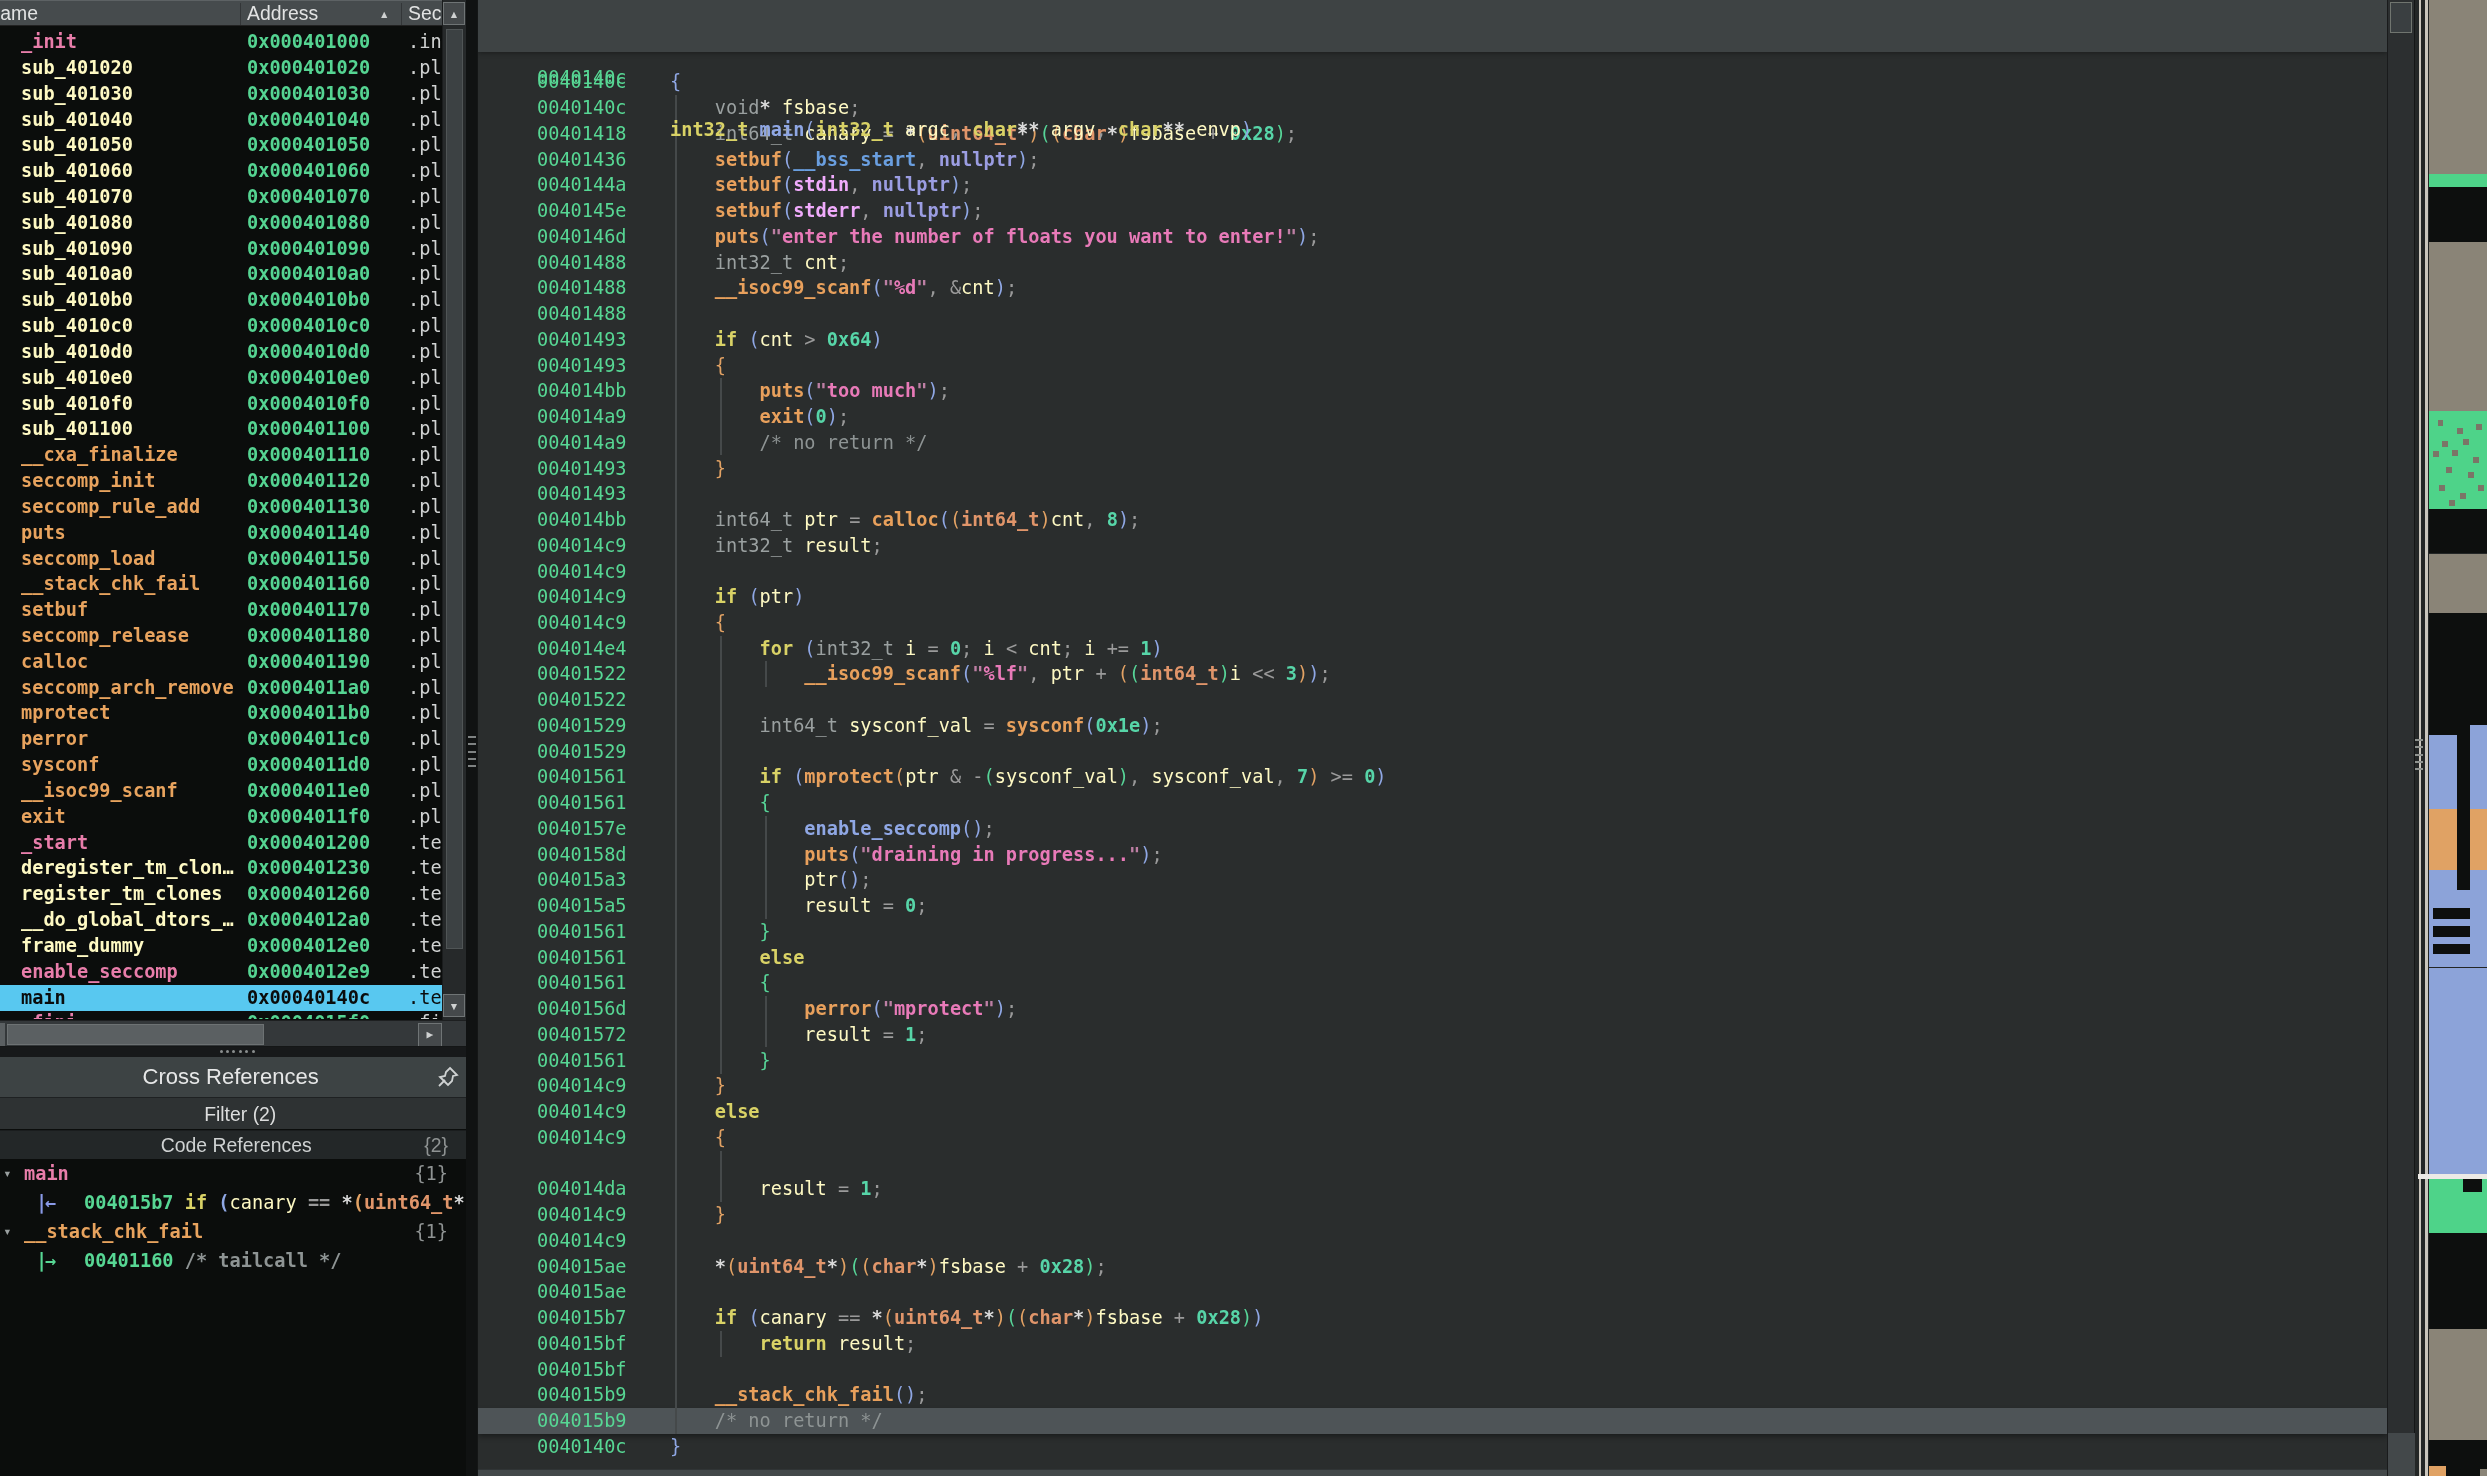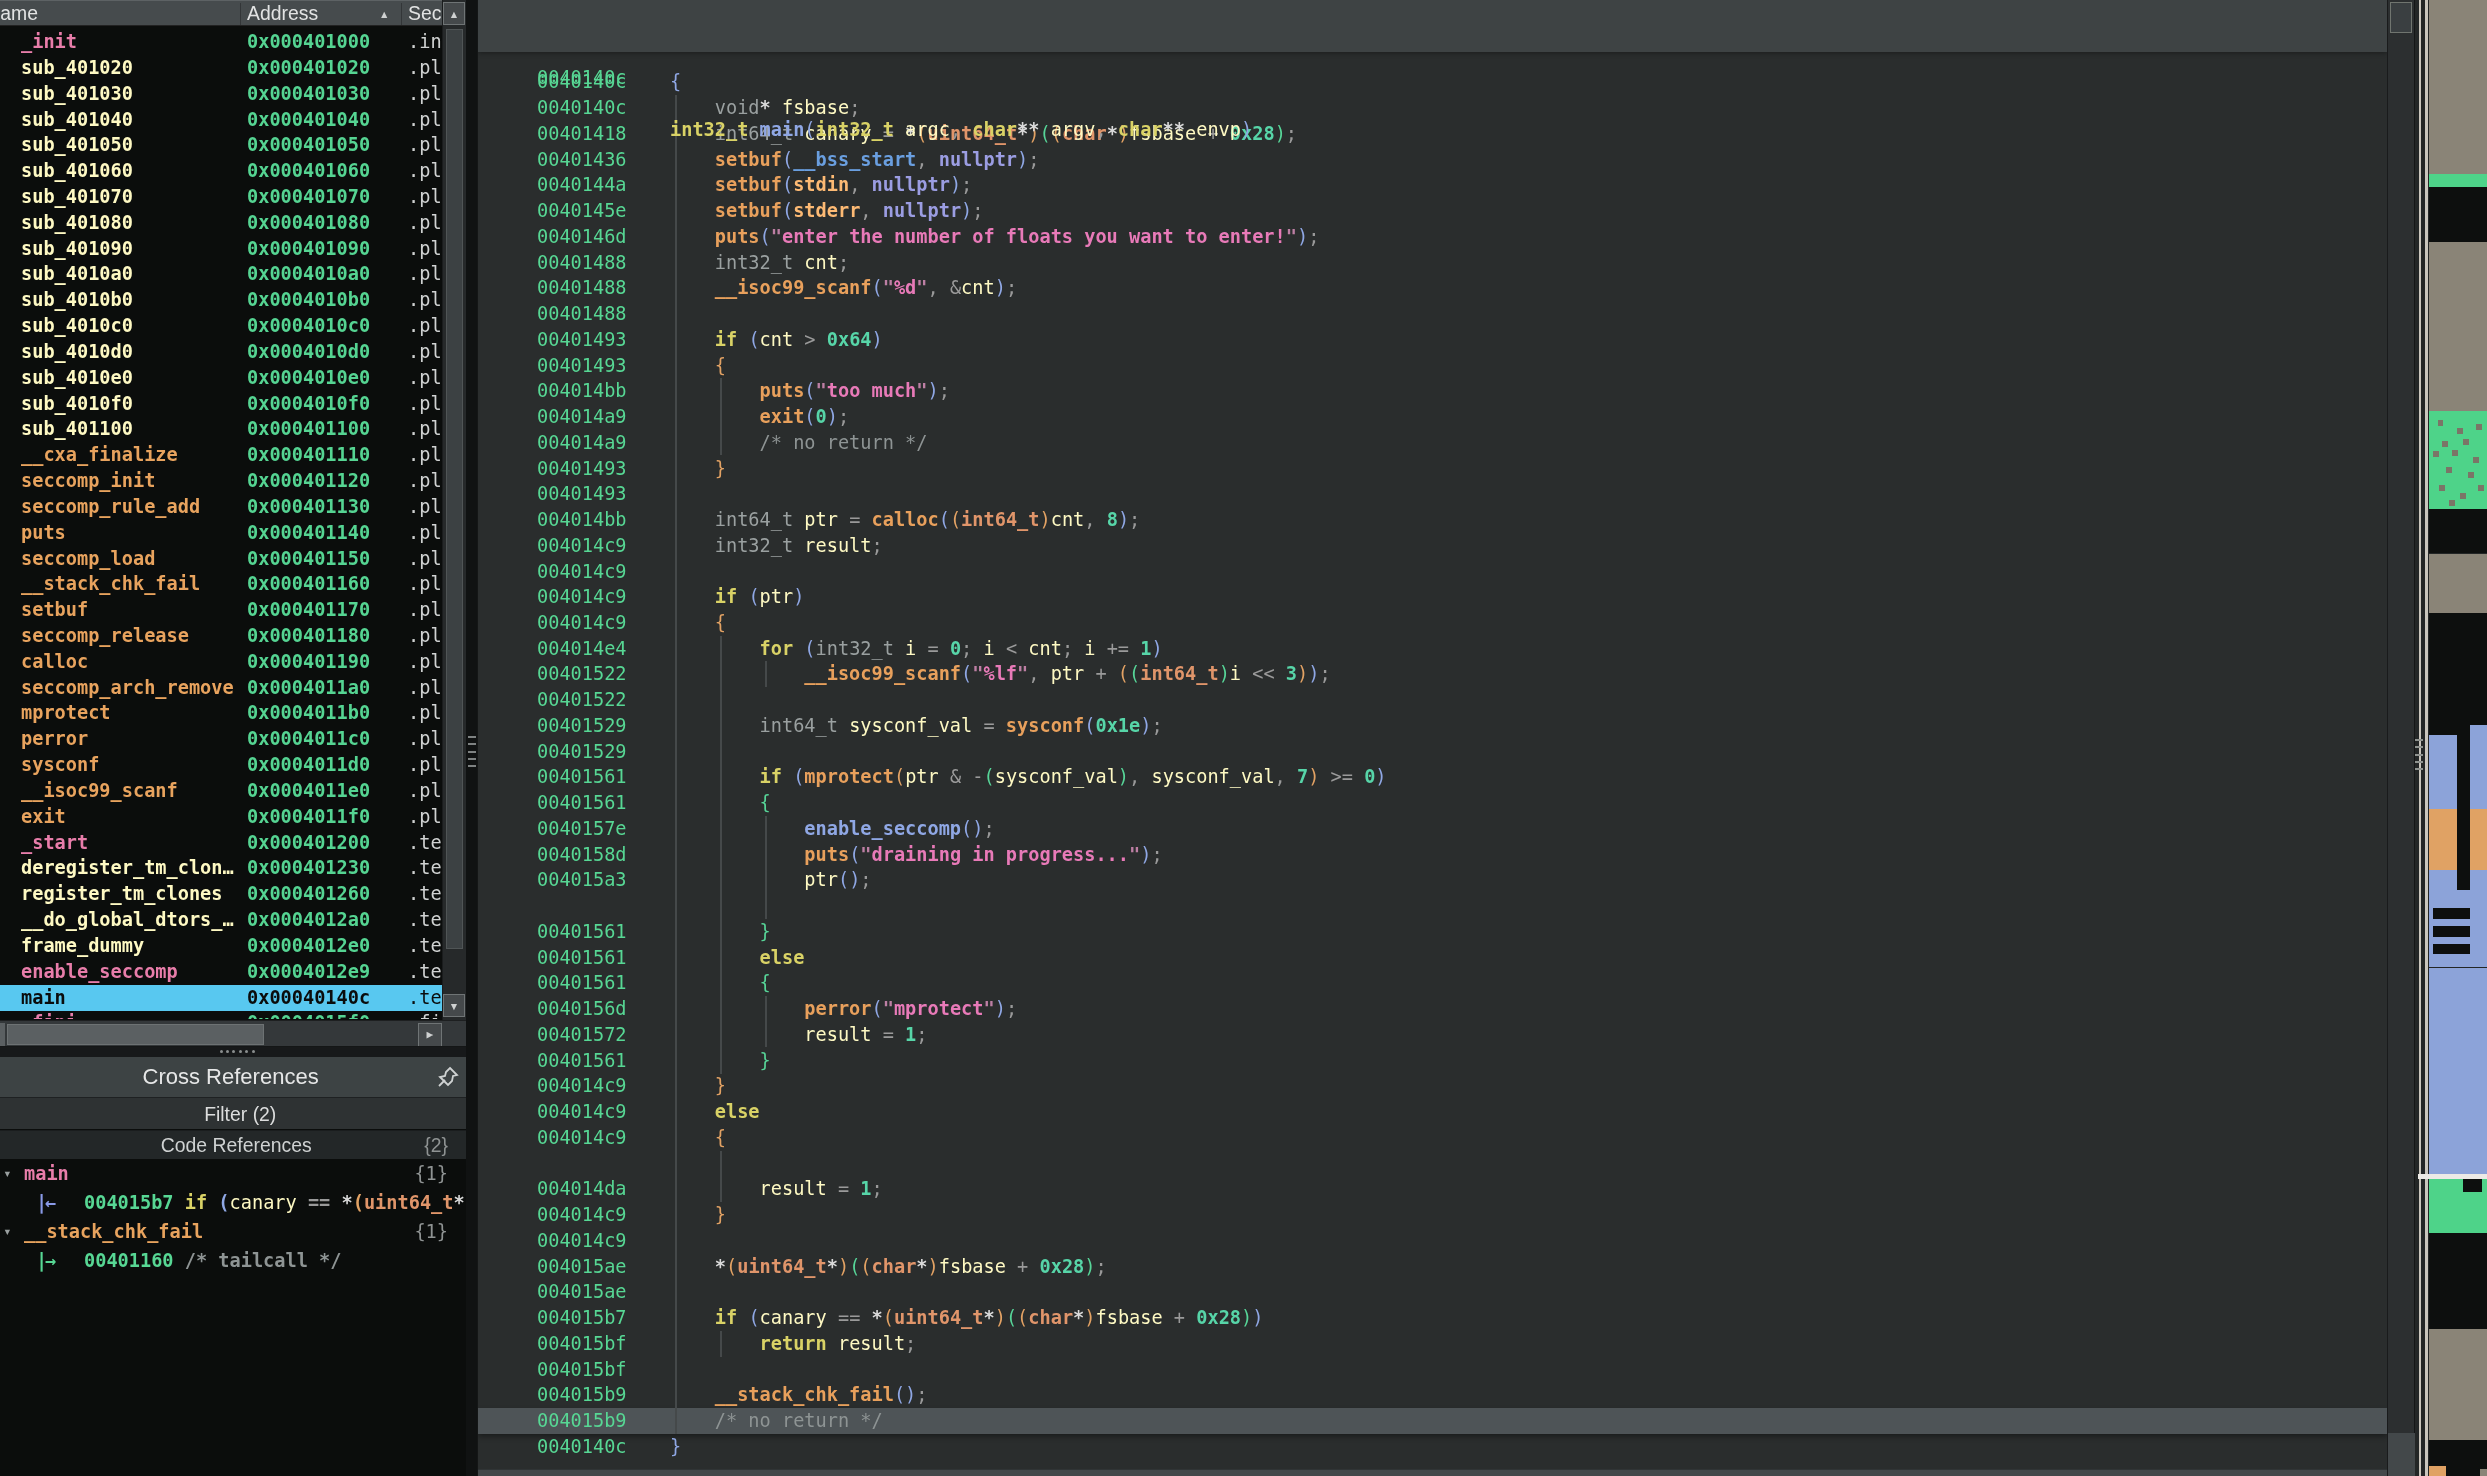--- a/index.html
+++ b/index.html
@@ -67,21 +67,21 @@
   #dec-hsb{position:absolute;left:0;top:1469px;width:1909px;height:8px;background:#43484a;border-top:0.8px solid #303435;z-index:6;}
 
   
   .tk-kw{color:#d9d266;font-weight:bold;}
   .tk-ty{color:#9aa0a0;}
   .tk-ct{color:#e0956a;font-weight:bold;}
   .tk-fi{color:#e8a05c;font-weight:bold;}
   .tk-fl{color:#8fa7e4;font-weight:bold;}
   .tk-v{color:#fef9c3;font-weight:normal;}
   .tk-ds{color:#6a9fe0;font-weight:bold;}
-  .tk-dc{color:#fdba74;font-weight:bold;}
+  .tk-dc{color:#f0abfc;font-weight:bold;}
   .tk-np{color:#9b9de2;font-weight:bold;}
   .tk-n{color:#57d5a8;font-weight:bold;}
   .tk-s{color:#e87ab8;font-weight:bold;}
   .tk-q{color:#bd7fa4;font-weight:bold;}
   .tk-o{color:#9a9a9a;}
   .tk-st{color:#dadada;font-weight:bold;}
   .tk-p1{color:#8fa7e4;}
   .tk-p2{color:#e2a264;}
   .tk-p3{color:#57d598;}
   .tk-b1{color:#8fa7e4;}
@@ -404,20 +404,21 @@
         <div class="cline" style="top: 636px;"><span class="cl-addr">004014e4</span><span class="cl-code">        <span class="tk-kw">for </span><span class="tk-p1">(</span><span class="tk-ty">int32_t </span><span class="tk-v">i</span><span class="tk-o"> = </span><span class="tk-n">0</span><span class="tk-o">; </span><span class="tk-v">i</span><span class="tk-o"> &lt; </span><span class="tk-v">cnt</span><span class="tk-o">; </span><span class="tk-v">i</span><span class="tk-o"> += </span><span class="tk-n">1</span><span class="tk-p1">)</span></span></div>
         <div class="cline" style="top: 661px;"><span class="cl-addr">00401522</span><span class="cl-code">            <span class="tk-fi">__isoc99_scanf</span><span class="tk-p1">(</span><span class="tk-q">"</span><span class="tk-s">%lf</span><span class="tk-q">"</span><span class="tk-o">, </span><span class="tk-v">ptr</span><span class="tk-o"> + </span><span class="tk-p2">(</span><span class="tk-p3">(</span><span class="tk-ct">int64_t</span><span class="tk-p3">)</span><span class="tk-v">i</span><span class="tk-o"> &lt;&lt; </span><span class="tk-n">3</span><span class="tk-p2">)</span><span class="tk-p1">)</span><span class="tk-o">;</span></span></div>
         <div class="cline" style="top: 687px;"><span class="cl-addr">00401522</span><span class="cl-code">        </span></div>
         <div class="cline" style="top: 713px;"><span class="cl-addr">00401529</span><span class="cl-code">        <span class="tk-ty">int64_t </span><span class="tk-v">sysconf_val</span><span class="tk-o"> = </span><span class="tk-fi">sysconf</span><span class="tk-p1">(</span><span class="tk-n">0x1e</span><span class="tk-p1">)</span><span class="tk-o">;</span></span></div>
         <div class="cline" style="top: 739px;"><span class="cl-addr">00401529</span><span class="cl-code">        </span></div>
         <div class="cline" style="top: 764px;"><span class="cl-addr">00401561</span><span class="cl-code">        <span class="tk-kw">if </span><span class="tk-p1">(</span><span class="tk-fi">mprotect</span><span class="tk-p2">(</span><span class="tk-v">ptr</span><span class="tk-o"> &amp; -</span><span class="tk-p3">(</span><span class="tk-v">sysconf_val</span><span class="tk-p3">)</span><span class="tk-o">, </span><span class="tk-v">sysconf_val</span><span class="tk-o">, </span><span class="tk-n">7</span><span class="tk-p2">)</span><span class="tk-o"> &gt;= </span><span class="tk-n">0</span><span class="tk-p1">)</span></span></div>
         <div class="cline" style="top: 790px;"><span class="cl-addr">00401561</span><span class="cl-code">        <span class="tk-b3">{</span></span></div>
         <div class="cline" style="top: 816px;"><span class="cl-addr">0040157e</span><span class="cl-code">            <span class="tk-fl">enable_seccomp</span><span class="tk-p1">()</span><span class="tk-o">;</span></span></div>
         <div class="cline" style="top: 842px;"><span class="cl-addr">0040158d</span><span class="cl-code">            <span class="tk-fi">puts</span><span class="tk-p1">(</span><span class="tk-q">"</span><span class="tk-s">draining in progress...</span><span class="tk-q">"</span><span class="tk-p1">)</span><span class="tk-o">;</span></span></div>
         <div class="cline" style="top: 867px;"><span class="cl-addr">004015a3</span><span class="cl-code">            <span class="tk-v">ptr</span><span class="tk-p1">()</span><span class="tk-o">;</span></span></div>
+        <div class="cline" style="top: 893px;"><span class="cl-addr">004015a5</span><span class="cl-code">            <span class="tk-v">result</span><span class="tk-o"> = </span><span class="tk-n">0</span><span class="tk-o">;</span></span></div>
         <div class="cline" style="top: 919px;"><span class="cl-addr">00401561</span><span class="cl-code">        <span class="tk-b3">}</span></span></div>
         <div class="cline" style="top: 945px;"><span class="cl-addr">00401561</span><span class="cl-code">        <span class="tk-kw">else</span></span></div>
         <div class="cline" style="top: 970px;"><span class="cl-addr">00401561</span><span class="cl-code">        <span class="tk-b3">{</span></span></div>
         <div class="cline" style="top: 996px;"><span class="cl-addr">0040156d</span><span class="cl-code">            <span class="tk-fi">perror</span><span class="tk-p1">(</span><span class="tk-q">"</span><span class="tk-s">mprotect</span><span class="tk-q">"</span><span class="tk-p1">)</span><span class="tk-o">;</span></span></div>
         <div class="cline" style="top: 1022px;"><span class="cl-addr">00401572</span><span class="cl-code">            <span class="tk-v">result</span><span class="tk-o"> = </span><span class="tk-n">1</span><span class="tk-o">;</span></span></div>
         <div class="cline" style="top: 1048px;"><span class="cl-addr">00401561</span><span class="cl-code">        <span class="tk-b3">}</span></span></div>
         <div class="cline" style="top: 1073px;"><span class="cl-addr">004014c9</span><span class="cl-code">    <span class="tk-b2">}</span></span></div>
         <div class="cline" style="top: 1099px;"><span class="cl-addr">004014c9</span><span class="cl-code">    <span class="tk-kw">else</span></span></div>
         <div class="cline" style="top: 1125px;"><span class="cl-addr">004014c9</span><span class="cl-code">    <span class="tk-b2">{</span></span></div>
         <div class="cline" style="top: 1176px;"><span class="cl-addr">004014da</span><span class="cl-code">        <span class="tk-v">result</span><span class="tk-o"> = </span><span class="tk-n">1</span><span class="tk-o">;</span></span></div>

